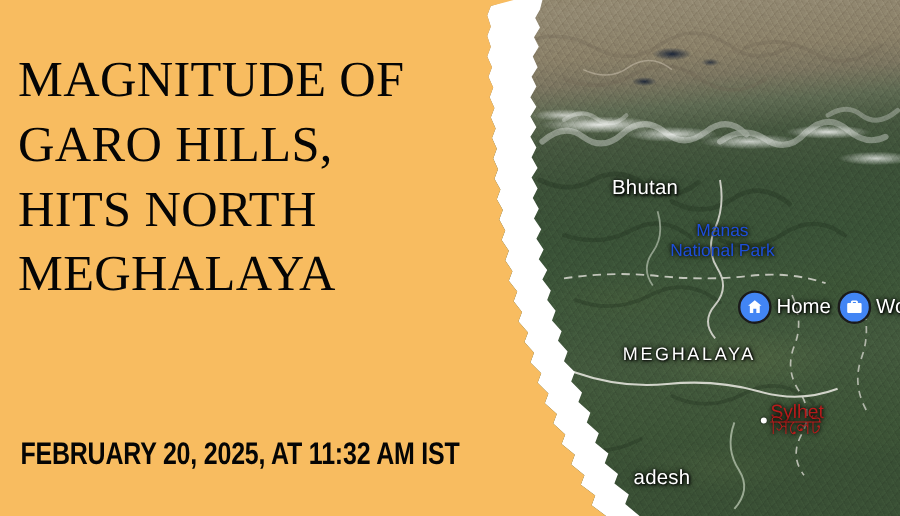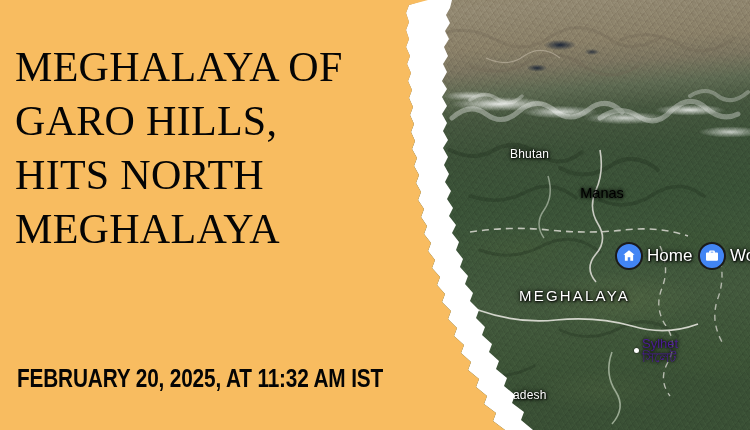--- a/index.html
+++ b/index.html
@@ -82,40 +82,40 @@
 
   
   .map-label {
     position: absolute;
     white-space: nowrap;
     font-family: "Liberation Sans", sans-serif;
     pointer-events: none;
   }
   .lbl-country {
     color: #ffffff;
-    font-size: 12px;
+    font-size: 17px;
     letter-spacing: .2px;
     text-shadow: 0 0 3px rgba(0,0,0,.95), 0 0 6px rgba(0,0,0,.8), 1px 1px 2px rgba(0,0,0,.9);
   }
   .lbl-state {
     color: #ffffff;
     font-size: 15px;
     letter-spacing: 2.2px;
     text-shadow: 0 0 3px rgba(0,0,0,.95), 0 0 6px rgba(0,0,0,.8), 1px 1px 2px rgba(0,0,0,.9);
   }
   .lbl-park {
-    color: #000000;
+    color: #1d4ed8;
     font-size: 14.5px;
     line-height: 16px;
     text-align: center;
     text-shadow: 0 0 3px rgba(0,0,0,.9), 0 0 5px rgba(0,0,0,.75);
   }
   .lbl-city {
-    color: #4c1d95;
-    font-size: 13px;
+    color: #b91c1c;
+    font-size: 16px;
     line-height: 14px;
     text-shadow: 0 0 3px rgba(0,0,0,.95), 0 0 5px rgba(0,0,0,.8);
   }
   .city-dot {
     position: absolute;
     width: 5px; height: 5px;
     border-radius: 50%;
     background: #ffffff;
     box-shadow: 0 0 2px rgba(0,0,0,.9);
   }
@@ -229,31 +229,32 @@
       <path d="M612 352 q-8 22 4 40 q10 16 -4 32" stroke="#b9c7b2" stroke-width="1.6" fill="none" opacity="0.75"></path>
       <path d="M548 176 q6 20 -4 34 q-10 14 0 28" stroke="#c8d2c2" stroke-width="1.5" fill="none" opacity="0.6"></path>
 
       <path d="M486 58 q22 10 38 -2 q18 -12 36 2" stroke="#cfc6b4" stroke-width="1.2" fill="none" opacity="0.5"></path>
     </svg>
 
     <div class="map-label lbl-country" style="left:510px; top:147px;">Bhutan</div>
 
     <div class="map-label lbl-park" style="left:547px; top:185px; width:110px;">
       <span>Manas</span><br>
+      <span>National Park</span>
     </div>
 
     <div class="map-label lbl-state" style="left:519px; top:287px;">MEGHALAYA</div>
 
     <div class="city-dot" style="left:634px; top:348px;"></div>
     <div class="map-label lbl-city" style="left:642px; top:337px;">
       <span>Sylhet</span><br>
       <span>সিলেট</span>
     </div>
 
-    <div class="map-label lbl-country" style="left:513px; top:388px;">adesh</div>
+    <div class="map-label lbl-country" style="left:528px; top:388px;">adesh</div>
 
     <div class="map-label lbl-state" style="left:718px; top:355px;margin-left:36px;">MA</div>
 
     <div class="pin" style="left:615px; top:242px;">
       <span class="pin-badge">
         <svg width="16" height="16" viewBox="0 0 24 24" fill="#ffffff" aria-hidden="true">
           <path d="M12 3.2 3.6 10.2h2.2v9h4.3v-5.3h3.8v5.3h4.3v-9h2.2z"></path>
         </svg>
       </span>
       <span class="pin-label">Home</span>
@@ -303,21 +304,21 @@
       L419,175 L416,183 L421,192 L418,200 L424,209 L421,217
       L427,226 L424,234 L431,243 L428,251 L435,260 L432,268
       L440,277 L437,285 L445,294 L442,302 L451,311 L448,319
       L457,328 L454,336 L464,345 L461,353 L471,362 L468,370
       L479,379 L476,387 L487,396 L484,404 L496,413 L493,421 L505,430
       L0,430
       Z"></path>
   </svg>
 
   <h1 id="headline" style="position: absolute; left: 15px; top: 40px; width: 430px;">
-    <span class="hl-line">MEGHALAYA OF</span>
+    <span class="hl-line">MAGNITUDE OF</span>
     <span class="hl-line">GARO HILLS,</span>
     <span class="hl-line">HITS NORTH</span>
     <span class="hl-line">MEGHALAYA</span>
   </h1>
 
   <p id="subtitle">FEBRUARY 20, 2025, AT 11:32 AM IST</p>
 
 </div>
 
 </body></html>

